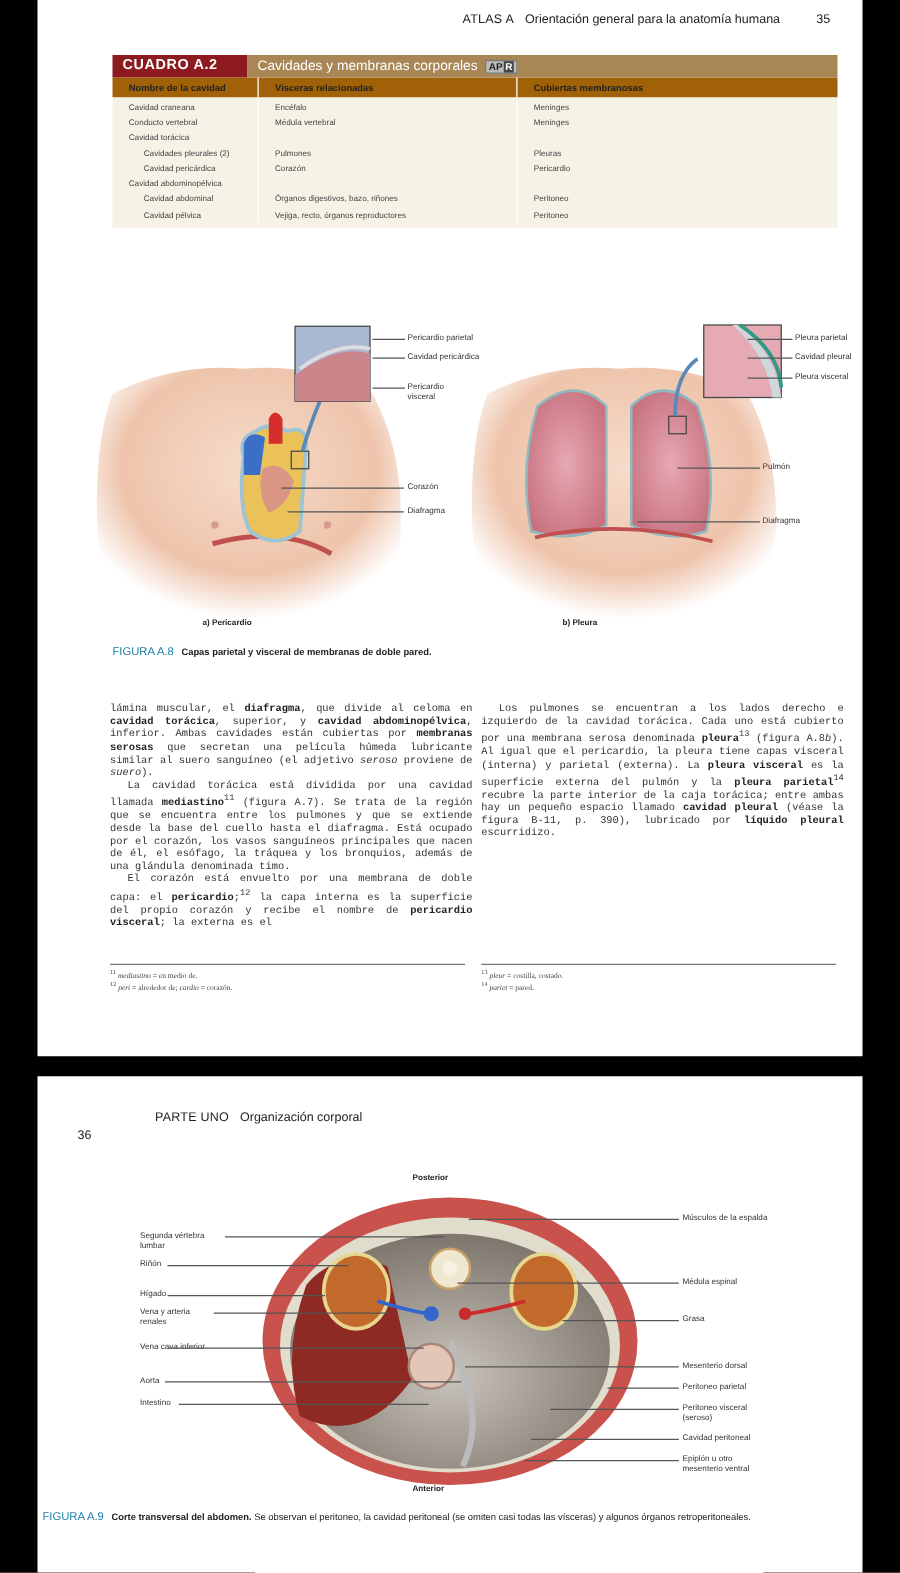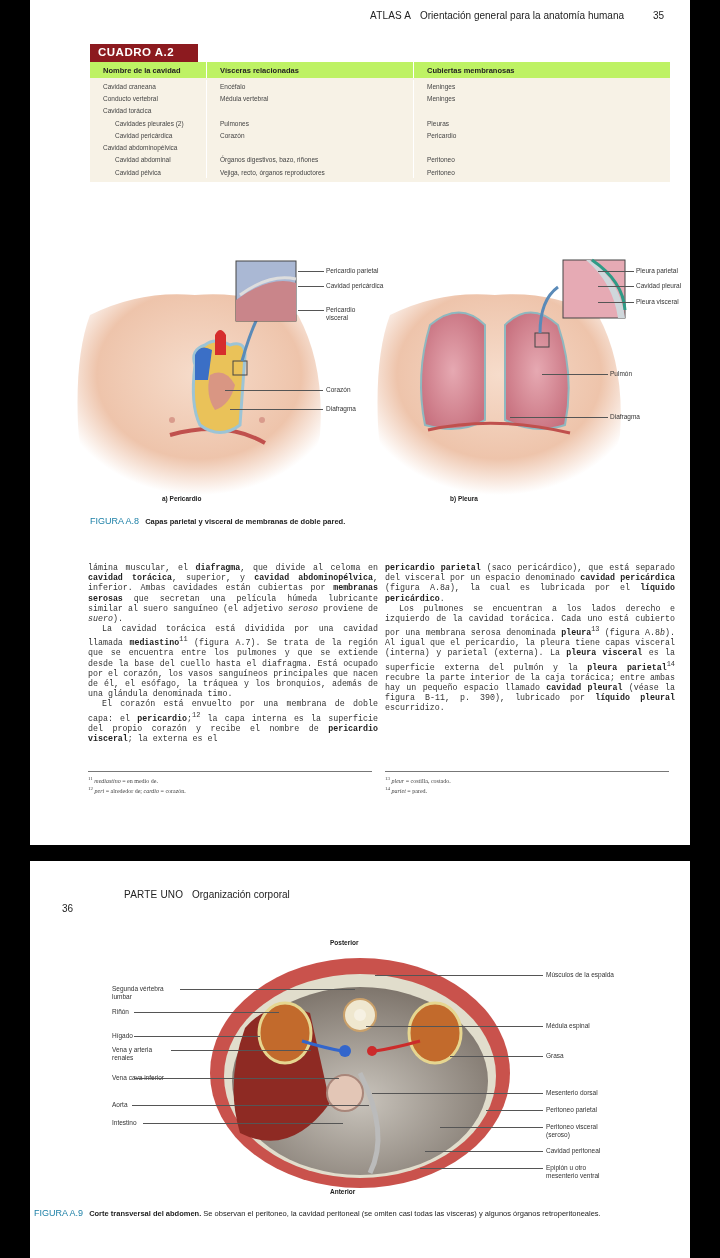--- a/index.html
+++ b/index.html
@@ -14,21 +14,21 @@
   .running-head .part { font-weight: normal; letter-spacing: 0.2px; }
   .running-head .sub { margin-left: 6px; }
 
   
   .cuadro { position: absolute; left: 60px; top: 44px; width: 580px; }
   .cuadro-title { display: flex; height: 18px; }
   .cuadro-tag { background: #8c1a1f; color: #fff; font-weight: bold; font-size: 11.5px; width: 108px; padding: 2px 8px; letter-spacing: 0.5px; }
   .cuadro-name { flex: 1; background: #a88656; color: #fff; font-size: 11px; padding: 3px 8px; display: flex; align-items: center; gap: 6px; }
   .apr { background: #bbb; color: #222; font-size: 8px; font-weight: bold; padding: 0 2px; border: 1px solid #777; }
   .apr b { background: #444; color: #fff; padding: 0 1px; margin-left: 1px; }
-  .thead { display: flex; background: #bef264; height: 16px; font-size: 7.5px; font-weight: bold; align-items: center; }
+  .thead { display: flex; background: #a16207; height: 16px; font-size: 7.5px; font-weight: bold; align-items: center; }
   .tbody { background: #f7f2e6; padding: 2px 0 4px 0; }
   .trow { display: flex; height: 12.3px; font-size: 6.5px; color: #444; align-items: center; }
   .c1 { width: 117px; padding-left: 13px; border-right: 1px solid #fff; height: 100%; display: flex; align-items: center; }
   .c2 { width: 207px; padding-left: 13px; border-right: 1px solid #fff; height: 100%; display: flex; align-items: center; }
   .c3 { flex: 1; padding-left: 13px; height: 100%; display: flex; align-items: center; }
   .trow.sub .c1 { padding-left: 25px; }
 
   
   .fig8 { position: absolute; left: 0; top: 255px; width: 660px; height: 270px; }
   .lbl { position: absolute; font-size: 6.5px; color: #333; line-height: 7.5px; }
@@ -56,20 +56,24 @@
 
   <div class="running-head" style="left:340px; top:10px;">
     <span class="part">ATLAS A</span>
     <span class="sub">Orientación general para la anatomía humana</span>
   </div>
   <div class="running-head" style="left:623px; top:10px;">35</div>
 
   <div class="cuadro">
     <div class="cuadro-title">
       <div class="cuadro-tag">CUADRO A.2</div>
+      <div class="cuadro-name">
+        <span>Cavidades y membranas corporales</span>
+        <span class="apr"><span>AP</span><b>R</b></span>
+      </div>
     </div>
     <div class="thead">
       <div class="c1">Nombre de la cavidad</div>
       <div class="c2">Vísceras relacionadas</div>
       <div class="c3">Cubiertas membranosas</div>
     </div>
     <div class="tbody">
       <div class="trow">
         <div class="c1">Cavidad craneana</div>
         <div class="c2">Encéfalo</div>
@@ -184,21 +188,20 @@
       <span class="ttl">Capas parietal y visceral de membranas de doble pared.</span>
     </div>
   </div>
 
   <div class="textcol" style="left:58px;">
     <p>lámina muscular, el <b>diafragma</b>, que divide al celoma en <b>cavidad torácica</b>, superior, y <b>cavidad abdominopélvica</b>, inferior. Ambas cavidades están cubiertas por <b>membranas serosas</b> que secretan una película húmeda lubricante similar al suero sanguíneo (el adjetivo <i>seroso</i> proviene de <i>suero</i>).</p>
     <p class="ind">La cavidad torácica está dividida por una cavidad llamada <b>mediastino</b><sup>11</sup> (figura A.7). Se trata de la región que se encuentra entre los pulmones y que se extiende desde la base del cuello hasta el diafragma. Está ocupado por el corazón, los vasos sanguíneos principales que nacen de él, el esófago, la tráquea y los bronquios, además de una glándula denominada timo.</p>
     <p class="ind">El corazón está envuelto por una membrana de doble capa: el <b>pericardio</b>;<sup>12</sup> la capa interna es la superficie del propio corazón y recibe el nombre de <b>pericardio visceral</b>; la externa es el</p>
   </div>
   <div class="textcol" style="left:355px;">
-    <p><b>pericardio parietal</b> (saco pericárdico), que está separado del visceral por un espacio denominado <b>cavidad pericárdica</b> (figura A.8<i>a</i>), la cual es lubricada por el <b>líquido pericárdico</b>.</p>
     <p class="ind">Los pulmones se encuentran a los lados derecho e izquierdo de la cavidad torácica. Cada uno está cubierto por una membrana serosa denominada <b>pleura</b><sup>13</sup> (figura A.8<i>b</i>). Al igual que el pericardio, la pleura tiene capas visceral (interna) y parietal (externa). La <b>pleura visceral</b> es la superficie externa del pulmón y la <b>pleura parietal</b><sup>14</sup> recubre la parte interior de la caja torácica; entre ambas hay un pequeño espacio llamado <b>cavidad pleural</b> (véase la figura B-11, p. 390), lubricado por <b>líquido pleural</b> escurridizo.</p>
   </div>
 
   <div class="fn-rule" style="left:58px;"></div>
   <div class="fn-rule" style="left:355px;"></div>
   <div class="fn" style="left:58px; top:775px;">
     <div><sup>11</sup> <i>mediastino</i> = en medio de.</div>
     <div><sup>12</sup> <i>peri</i> = alrededor de; <i>cardio</i> = corazón.</div>
   </div>
   <div class="fn" style="left:355px; top:775px;">

